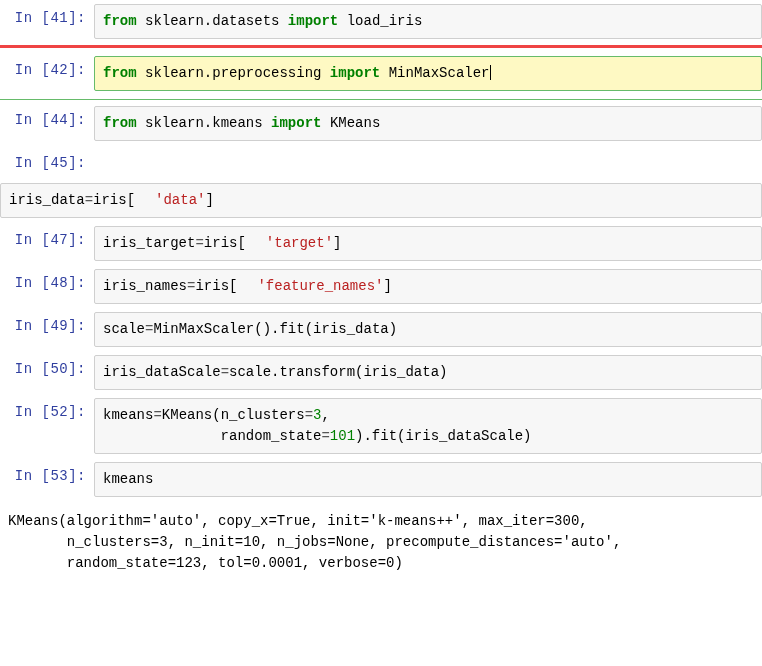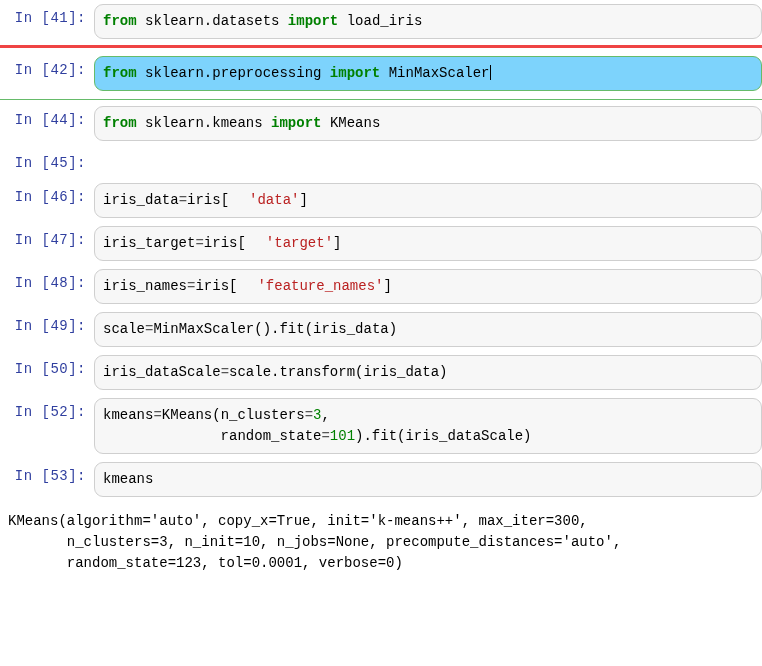--- a/index.html
+++ b/index.html
@@ -26,29 +26,29 @@
     white-space: nowrap;
     letter-spacing: 0.5px;
   }
   .prompt.in { color: #303F9F; }
   .prompt.out { color: #D84315; }
   .input-area {
     flex: 1;
     border: 1px solid #cfcfcf;
     background: #f7f7f7;
     padding: 6px 8px;
-    border-radius: 9px;
+    border-radius: 2px;
     white-space: pre;
     font-family: Consolas, "Courier New", monospace;
     line-height: 1.5;
     overflow: hidden;
   }
   .input-area.selected {
     border: 1px solid #66bb6a;
-    background: #7dd3fc;
+    background: #fef9c3;
   }
   .selected-wrap {
     border-top: 3px solid #ef4444;
     border-bottom: 1px solid #66bb6a;
     padding: 4px 0;
     margin: 2px 0;
   }
   .output-area {
     flex: 1;
     padding: 6px 8px;
@@ -85,21 +85,20 @@
       </div>
     </div>
     <div class="cell">
       <div class="prompt in">In  [44]:</div>
       <div class="input-area"><span class="kw-green">from</span><span> </span><span>sklearn.kmeans</span><span> </span><span class="kw-green">import</span><span> </span><span>KMeans</span></div>
     </div>
     <div class="cell">
       <div class="prompt in">In  [45]:</div>
     </div>
     <div class="cell">
-      <div class="prompt in">In  [46]:</div>
       <div class="input-area"><span>iris_data</span><span class="op">=</span><span>iris[</span><span class="str-red">'data'</span><span>]</span></div>
     </div>
     <div class="cell">
       <div class="prompt in">In  [47]:</div>
       <div class="input-area"><span>iris_target</span><span class="op">=</span><span>iris[</span><span class="str-red">'target'</span><span>]</span></div>
     </div>
     <div class="cell">
       <div class="prompt in">In  [48]:</div>
       <div class="input-area"><span>iris_names</span><span class="op">=</span><span>iris[</span><span class="str-red">'feature_names'</span><span>]</span></div>
     </div>

